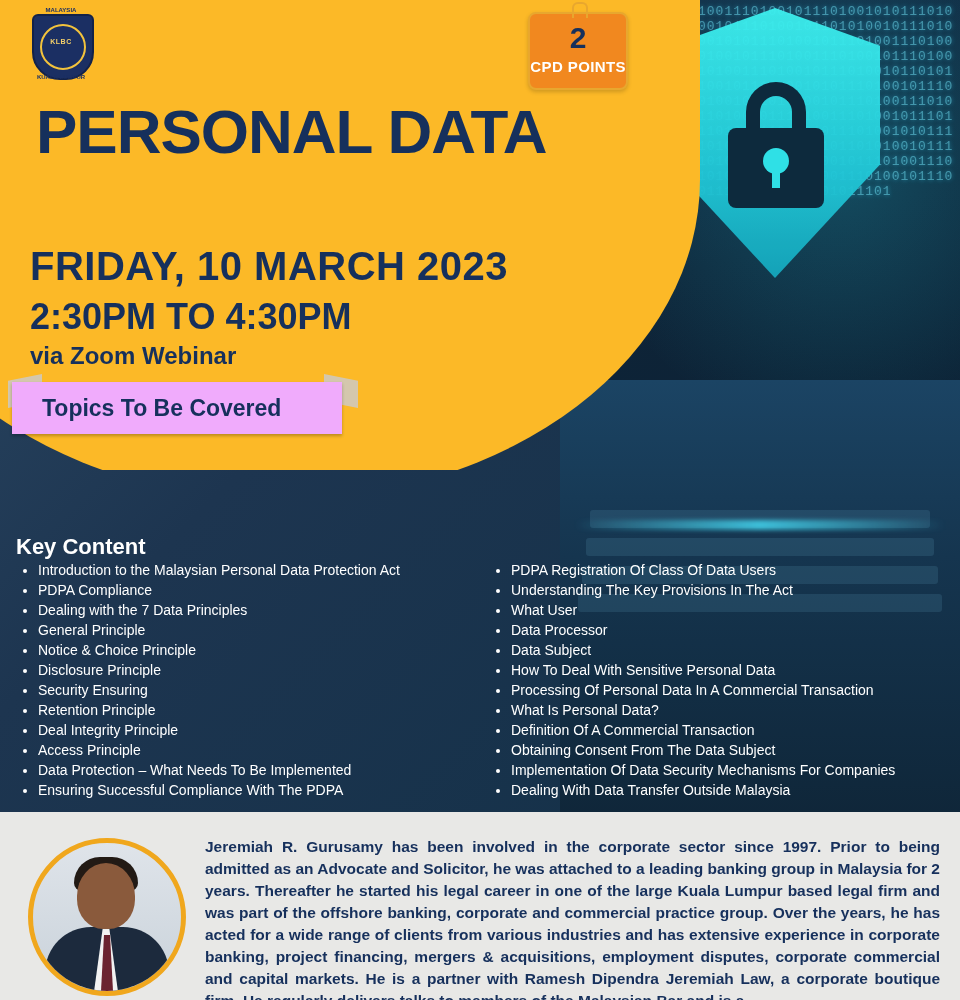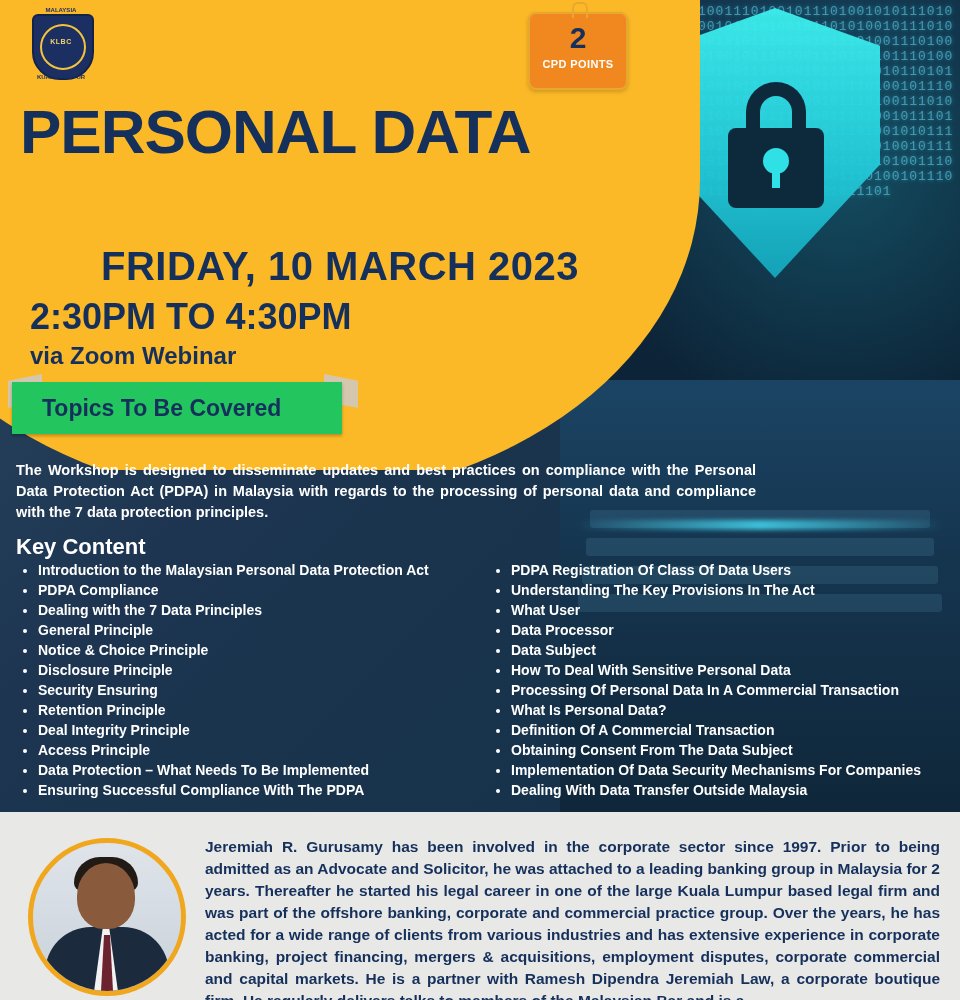--- a/index.html
+++ b/index.html
@@ -212,40 +212,41 @@
   }
   .cpd-num {
     color: #16305c;
     font-size: 30px;
     font-weight: bold;
     line-height: 40px;
     margin-top: 4px;
   }
   .cpd-label {
     color: #ffffff;
-    font-size: 11px;
+    font-size: 15px;
     font-weight: bold;
     letter-spacing: 0.4px;
+    text-align: right;
   }
 
   .title {
     position: absolute;
-    left: 20px; top: 96px;
+    left: 36px; top: 96px;
     width: 620px;
     color: #16305c;
     font-size: 62px;
     line-height: 72px;
     font-weight: 800;
     letter-spacing: -1px;
   }
   .date-line {
     position: absolute;
     left: 30px; top: 244px;
     width: 620px;
-    text-align: center;
+    text-align: left;
     color: #16305c;
     font-size: 40px;
     font-weight: 800;
     letter-spacing: 0.5px;
   }
   .time-line {
     position: absolute;
     left: 30px; top: 296px;
     width: 620px;
     text-align: left;
@@ -261,21 +262,21 @@
     color: #16305c;
     font-size: 24px;
     font-weight: 700;
   }
 
   
   .topics-banner {
     position: absolute;
     left: 12px; top: 382px;
     width: 330px; height: 52px;
-    background: #22c55e;
+    background: #f0abfc;
     box-shadow: 0 2px 3px rgba(0,0,0,0.25);
   }
   .topics-banner .txt {
     color: #16305c;
     font-size: 23px;
     font-weight: 700;
     line-height: 52px;
     padding-left: 30px;
   }
   .tape-l, .tape-r {
@@ -316,21 +317,21 @@
   }
   .col { width: 455px; }
   .col ul {
     margin: 0;
     padding-left: 22px;
     list-style: disc;
   }
   .col li {
     color: #ffffff;
     font-size: 14px;
-    font-weight: 700;
+    font-weight: 400;
     line-height: 20px;
     margin-bottom: 0px;
   }
 
   
   .bio-wrap {
     position: absolute;
     left: 0; top: 812px;
     width: 960px;
     height: 188px;
@@ -441,21 +442,20 @@
   <div class="date-line">FRIDAY, 10 MARCH 2023</div>
   <div class="time-line">2:30PM TO 4:30PM</div>
   <div class="via-line">via Zoom Webinar</div>
 
   <div class="tape-l"></div>
   <div class="tape-r"></div>
   <div class="topics-banner">
     <div class="txt">Topics To Be Covered</div>
   </div>
 
-  <div class="intro">The Workshop is designed to disseminate updates and best practices on compliance with the Personal Data Protection Act (PDPA) in Malaysia with regards to the processing of personal data and compliance with the 7 data protection principles.</div>
 
   <div class="key-content-title">Key Content</div>
 
   <div class="cols">
     <div class="col">
       <ul>
         <li>Introduction to the Malaysian Personal Data Protection Act</li>
         <li>PDPA Compliance</li>
         <li>Dealing with the 7 Data Principles</li>
         <li>General Principle</li>

